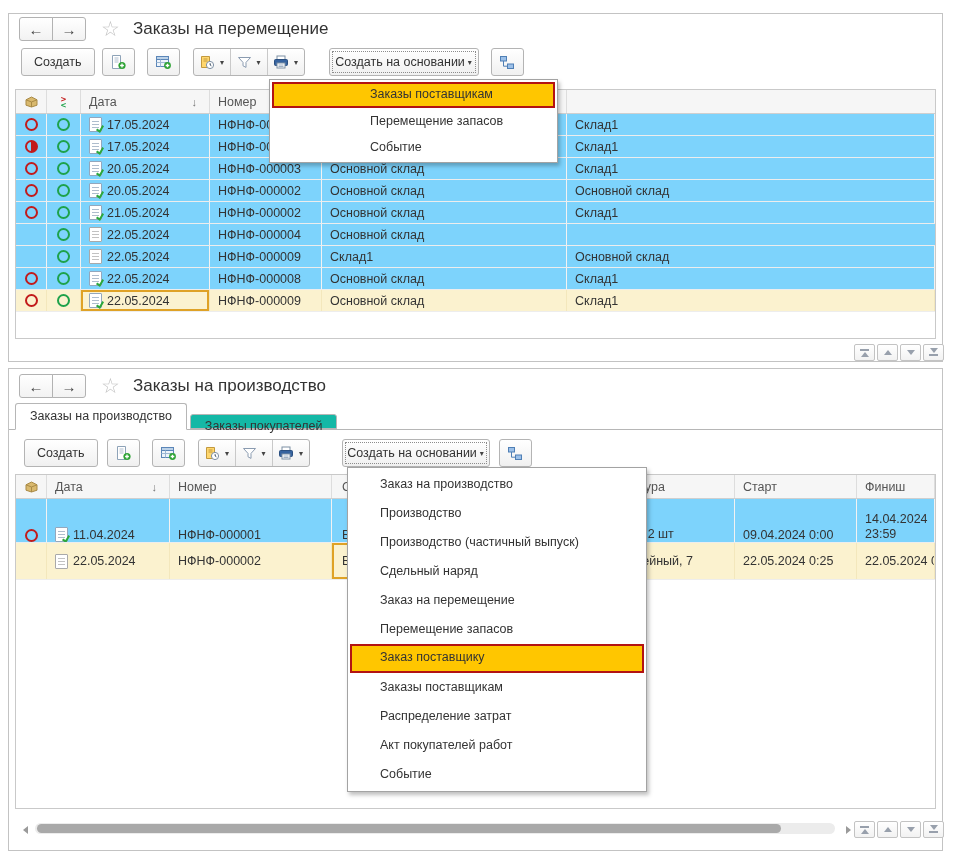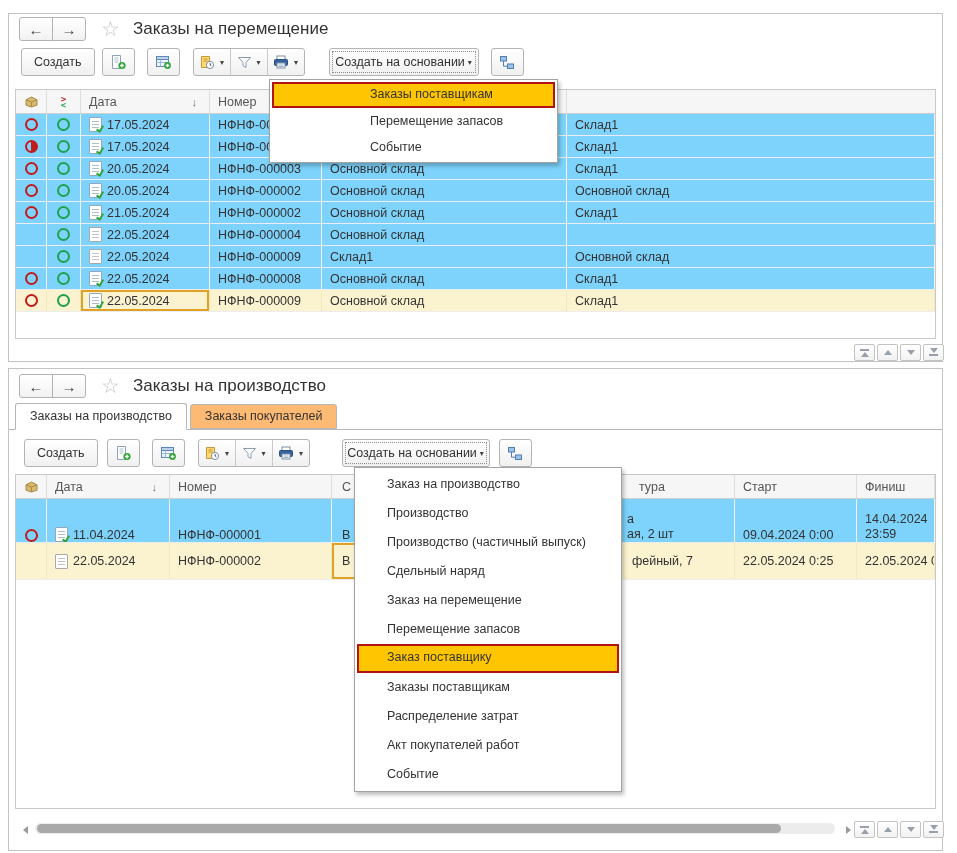--- a/index.html
+++ b/index.html
@@ -24,21 +24,21 @@
   .btn{height:28px;background:linear-gradient(#fff,#f0f0f0);border:1px solid #b4b4b4;border-radius:3px;font-size:12.5px;color:#333;display:inline-flex;align-items:center;justify-content:center;padding:0 12px;box-sizing:border-box;white-space:nowrap;}
   .icobtn{width:33px;padding:0;}
   .btn-group{display:inline-flex;border:1px solid #b4b4b4;border-radius:3px;height:28px;background:linear-gradient(#fff,#f0f0f0);box-sizing:border-box;overflow:hidden;}
   .seg{width:36px;display:flex;align-items:center;justify-content:center;border-right:1px solid #c9c9c9;gap:2px;}
   .seg:last-child{border-right:0;}
   .dd{font-size:8px;color:#444;margin-left:3px;}
   .btn.dotted{outline:1px dotted #8c8c8c;outline-offset:-4px;}
 
   
   .tabs{position:absolute;left:0;top:34px;width:100%;height:27px;border-bottom:1px solid #b6b6b6;display:flex;align-items:flex-end;padding-left:6px;box-sizing:border-box;}
-  .tab{height:25px;line-height:23px;padding:0 14px;border:1px solid #b6b6b6;border-radius:3px 3px 0 0;background:#fdba74;margin-right:3px;box-sizing:border-box;}
+  .tab{height:15px;line-height:23px;padding:0 14px;border:1px solid #b6b6b6;border-radius:3px 3px 0 0;background:#14b8a6;margin-right:3px;box-sizing:border-box;}
   .tab.active{background:#fff;height:27px;line-height:25px;border-bottom:1px solid #fff;margin-bottom:-1px;}
 
   
   .tablewrap{position:absolute;left:6px;width:921px;border:1px solid #c9c9c9;box-sizing:border-box;background:#fff;z-index:1;}
   #t1{top:75px;height:250px;}
   #t2{top:105px;height:335px;}
   .thead,.trow{display:grid;box-sizing:border-box;}
   #t1 .thead,#t1 .trow{grid-template-columns:31px 34px 129px 112px 245px 1fr;}
   #t2 .thead,#t2 .trow{grid-template-columns:31px 123px 162px 168px 235px 122px 1fr;}
   .thead{height:24px;background:#f6f6f6;border-bottom:1px solid #cfcfcf;color:#555;}
@@ -72,21 +72,21 @@
   .d-posted::after{content:"";position:absolute;right:-3px;bottom:-2px;width:8px;height:8px;background:#2ca83c;clip-path:polygon(14% 44%,0 65%,50% 100%,100% 16%,80% 0,43% 62%);}
   .d-unposted{border-color:#a9a9a9;}
   .d-unposted::before{background:repeating-linear-gradient(#c2c2c2 0 1px,transparent 1px 3px);}
   .pv{display:flex;flex-direction:column;line-height:6px;font-size:9px;font-weight:bold;font-family:"DejaVu Sans Mono",monospace;}
   .pv .r{color:#c21b1b;}
   .pv .g{color:#1ea24b;}
 
   
   .menu{position:absolute;background:#fff;border:1px solid #a3a3a3;box-shadow:2px 3px 4px rgba(0,0,0,.25);z-index:10;padding:2px 0;box-sizing:border-box;}
   #menu1{left:260px;top:65px;width:289px;}
-  #menu2{left:345px;top:98px;width:268px;}
+  #menu2{left:338px;top:98px;width:300px;}
   .mi{height:26px;line-height:26px;padding-left:100px;color:#333;box-sizing:border-box;white-space:nowrap;}
   #menu2 .mi{height:29px;line-height:29px;padding-left:32px;}
   #menu1 .mi-hl{margin:0 2px;border:2px solid #b31312;background:#ffc600;line-height:20px;padding-left:96px;}
   #menu2 .mi-hl{margin:0 2px;border:2px solid #b31312;background:#ffc600;line-height:23px;padding-left:28px;}
 
   
   .nav4{position:absolute;display:flex;gap:2px;}
   #p1 .nav4{left:845px;top:330px;}
   #p2 .nav4{left:845px;top:452px;}
   .nbtn{width:21px;height:17px;background:linear-gradient(#fff,#f2f2f2);border:1px solid #c3c3c3;border-radius:2px;display:flex;flex-direction:column;align-items:center;justify-content:center;box-sizing:border-box;}

